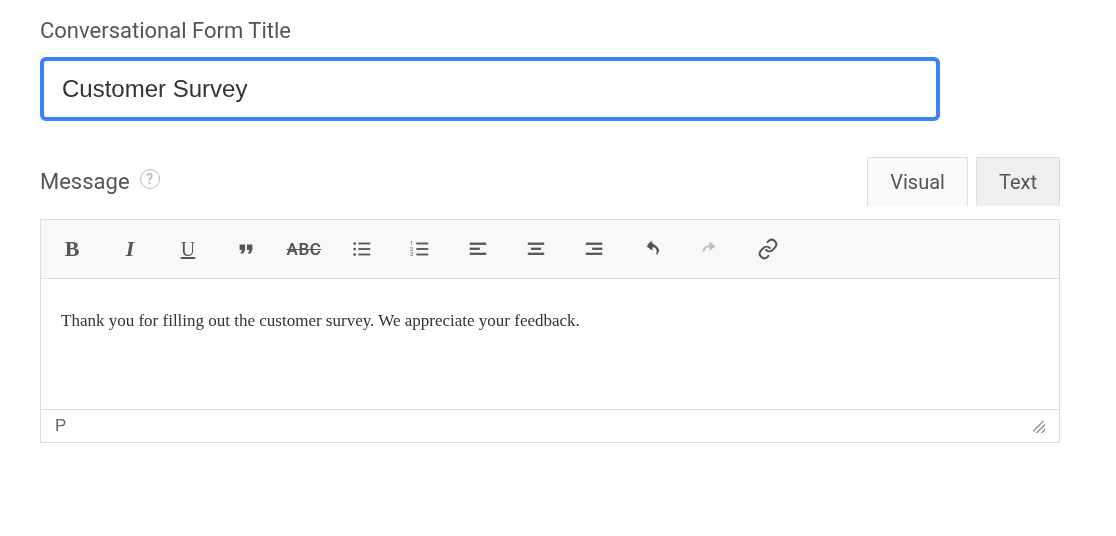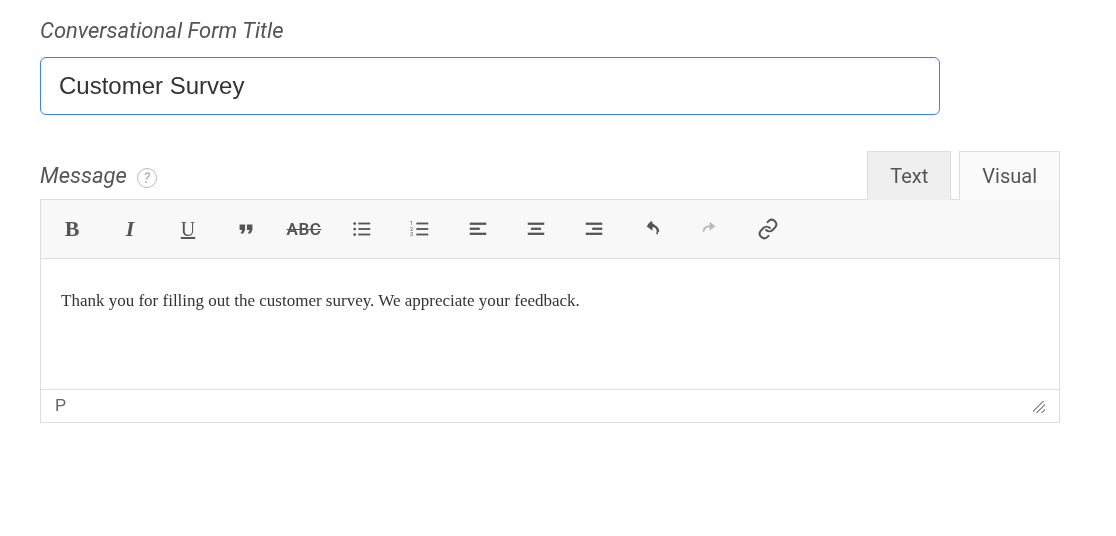--- a/index.html
+++ b/index.html
@@ -8,40 +8,39 @@
       background: #fff;
       padding: 18px 40px;
       width: 1116px;
       color: #444;
     }
     .field-label {
       font-size: 22px;
       color: #555;
       margin-bottom: 14px;
       display: flex;
-      align-items: flex-end;
+      align-items: flex-start;
       gap: 10px;
-      font-style: italic;
     }
     .title-input {
       width: 900px;
       padding: 14px 18px;
       font-size: 24px;
       color: #333;
-      border: 1px solid #3b82f6;
+      border: 4px solid #3b82f6;
       border-radius: 6px;
       box-shadow: inset 0 1px 2px rgba(0,0,0,0.05);
       margin-bottom: 36px;
     }
     .message-header {
       display: flex;
       align-items: center;
       justify-content: space-between;
       width: 1020px;
-      margin-bottom: 0;
+      margin-bottom: 14px;
     }
     .help-icon {
       width: 20px;
       height: 20px;
       border: 1.5px solid #bbb;
       border-radius: 50%;
       display: inline-flex;
       align-items: center;
       justify-content: center;
       font-size: 14px;
@@ -142,22 +141,22 @@
 </div>
 <input type="text" class="title-input" value="Customer Survey" style="">
 
 
 <div class="message-header">
   <div class="field-label" style="margin-bottom:0;">
     <span>Message</span>
     <span class="help-icon">?</span>
   </div>
   <div class="tabs">
+    <div class="tab active">Visual</div>
     <div class="tab">Text</div>
-    <div class="tab active">Visual</div>
   </div>
 </div>
 
 
 <div class="editor-wrapper">
   <div class="toolbar">
     <span class="toolbar-btn bold-btn">B</span>
     <span class="toolbar-btn italic-btn">I</span>
     <span class="toolbar-btn underline-btn">U</span>
     <span class="toolbar-btn">

